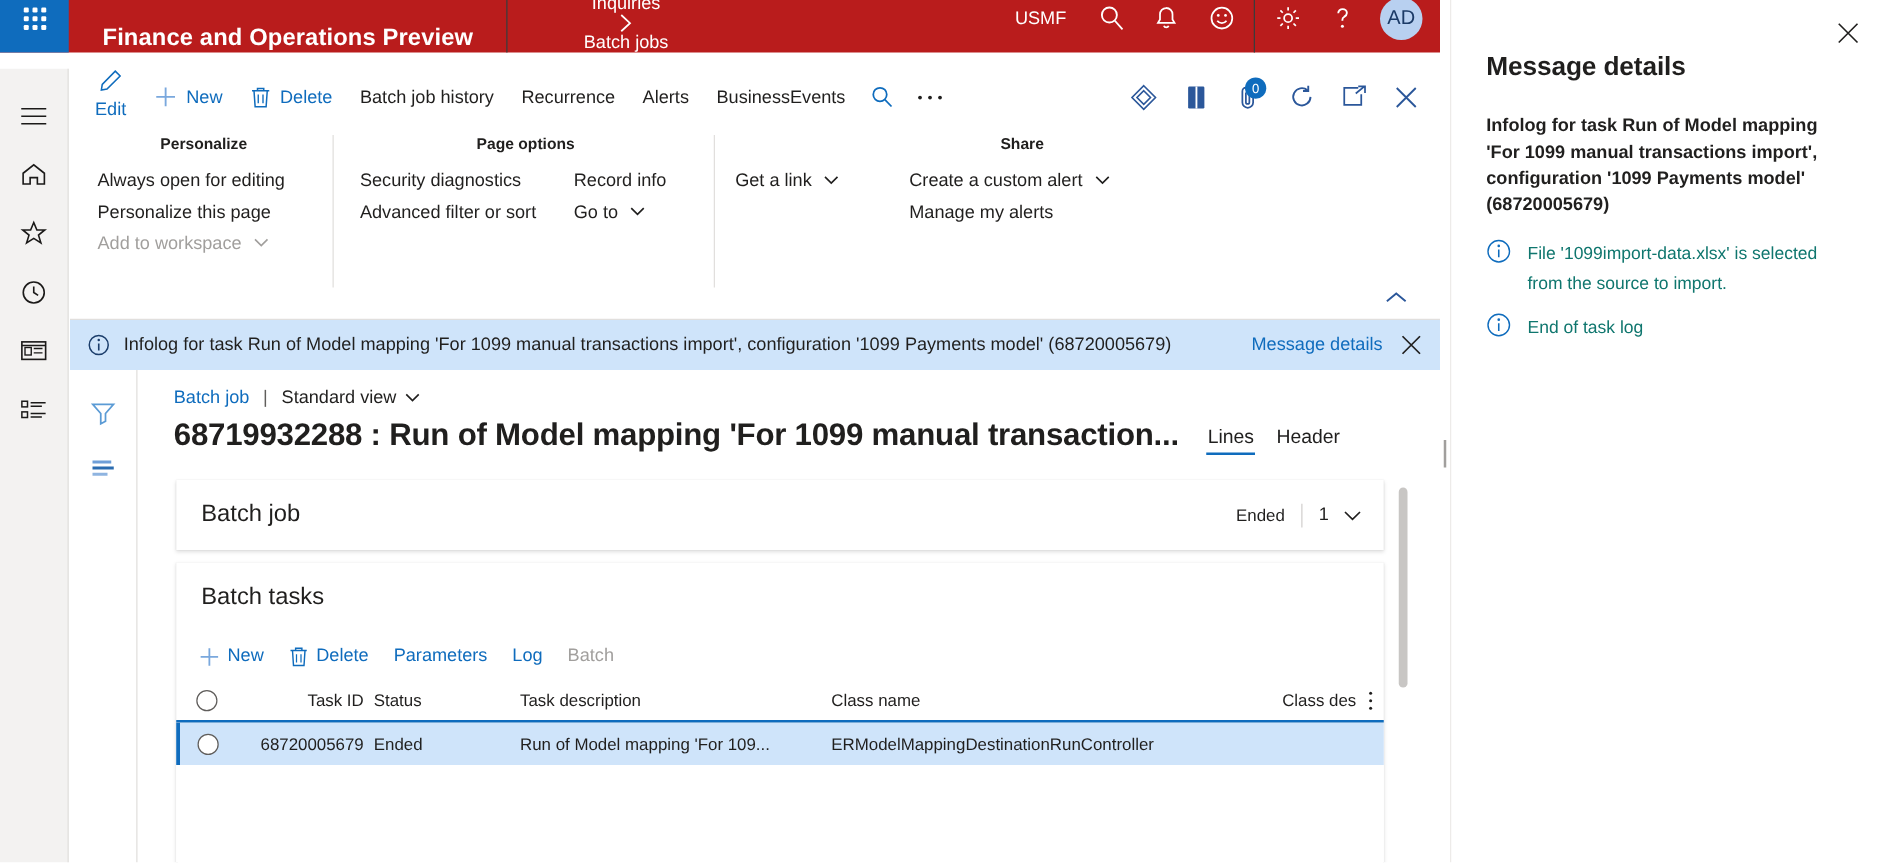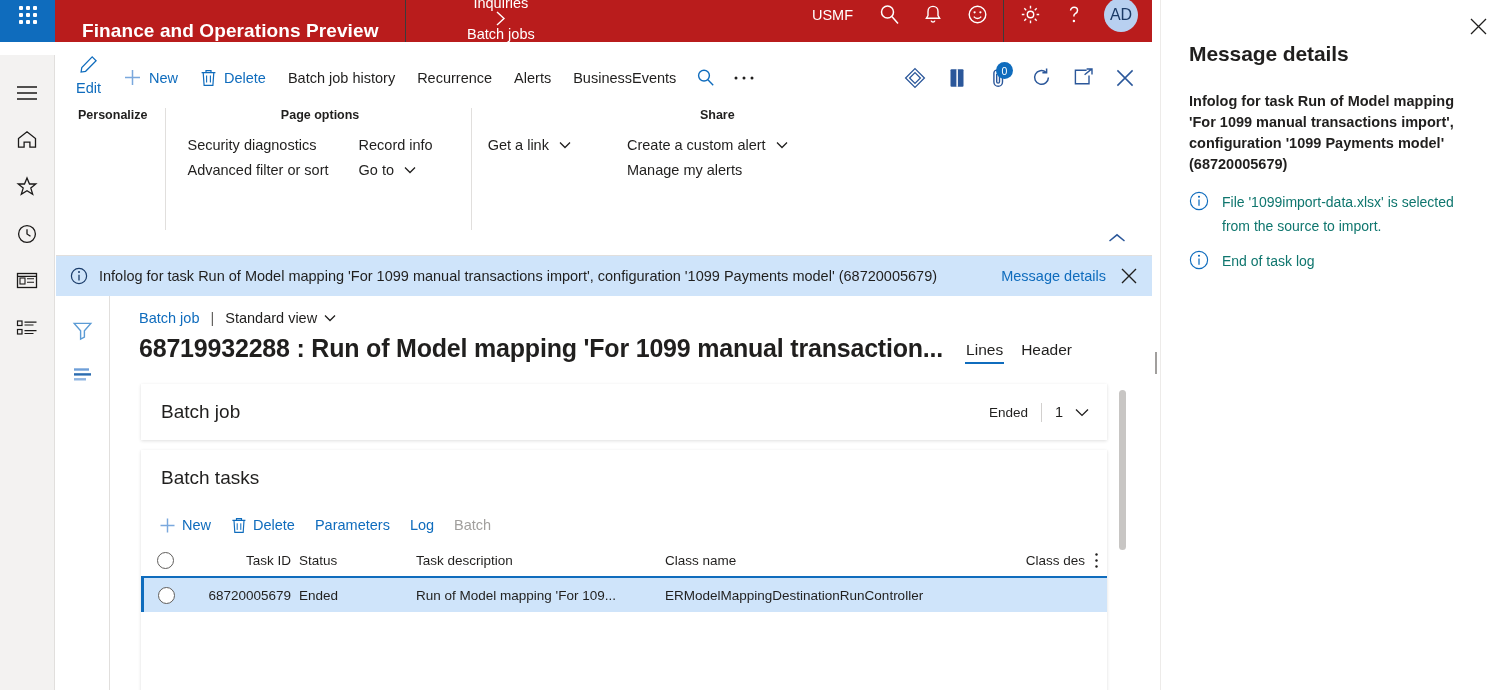--- a/index.html
+++ b/index.html
@@ -483,20 +483,34 @@
           </svg>
       </div>
     </div>
   </div>
 
   <div class="actionpane">
     <div class="ap-groups">
 
       <div class="ap-group" style="padding-left:22px;">
         <div class="ap-title">Personalize</div>
+        <div class="ap-cols">
+          <div class="ap-col">
+            <div class="ap-link">Always open for editing</div>
+            <div class="ap-link">Personalize this page</div>
+            <div class="ap-link disabled">
+              <span>Add to workspace</span>
+              <span class="chev-s">
+                <svg width="12" height="8" viewBox="0 0 12 8">
+                    <path d="M1 1.5 6 6.5 11 1.5" stroke="#a19f9d" stroke-width="1.3" fill="none"></path>
+                  </svg>
+              </span>
+            </div>
+          </div>
+        </div>
       </div>
 
       <div class="ap-group" style="padding-left:21px;">
         <div class="ap-title">Page options</div>
         <div class="ap-cols">
           <div class="ap-col">
             <div class="ap-link">Security diagnostics</div>
             <div class="ap-link">Advanced filter or sort</div>
           </div>
           <div class="ap-col" style="padding-left:10px;">

